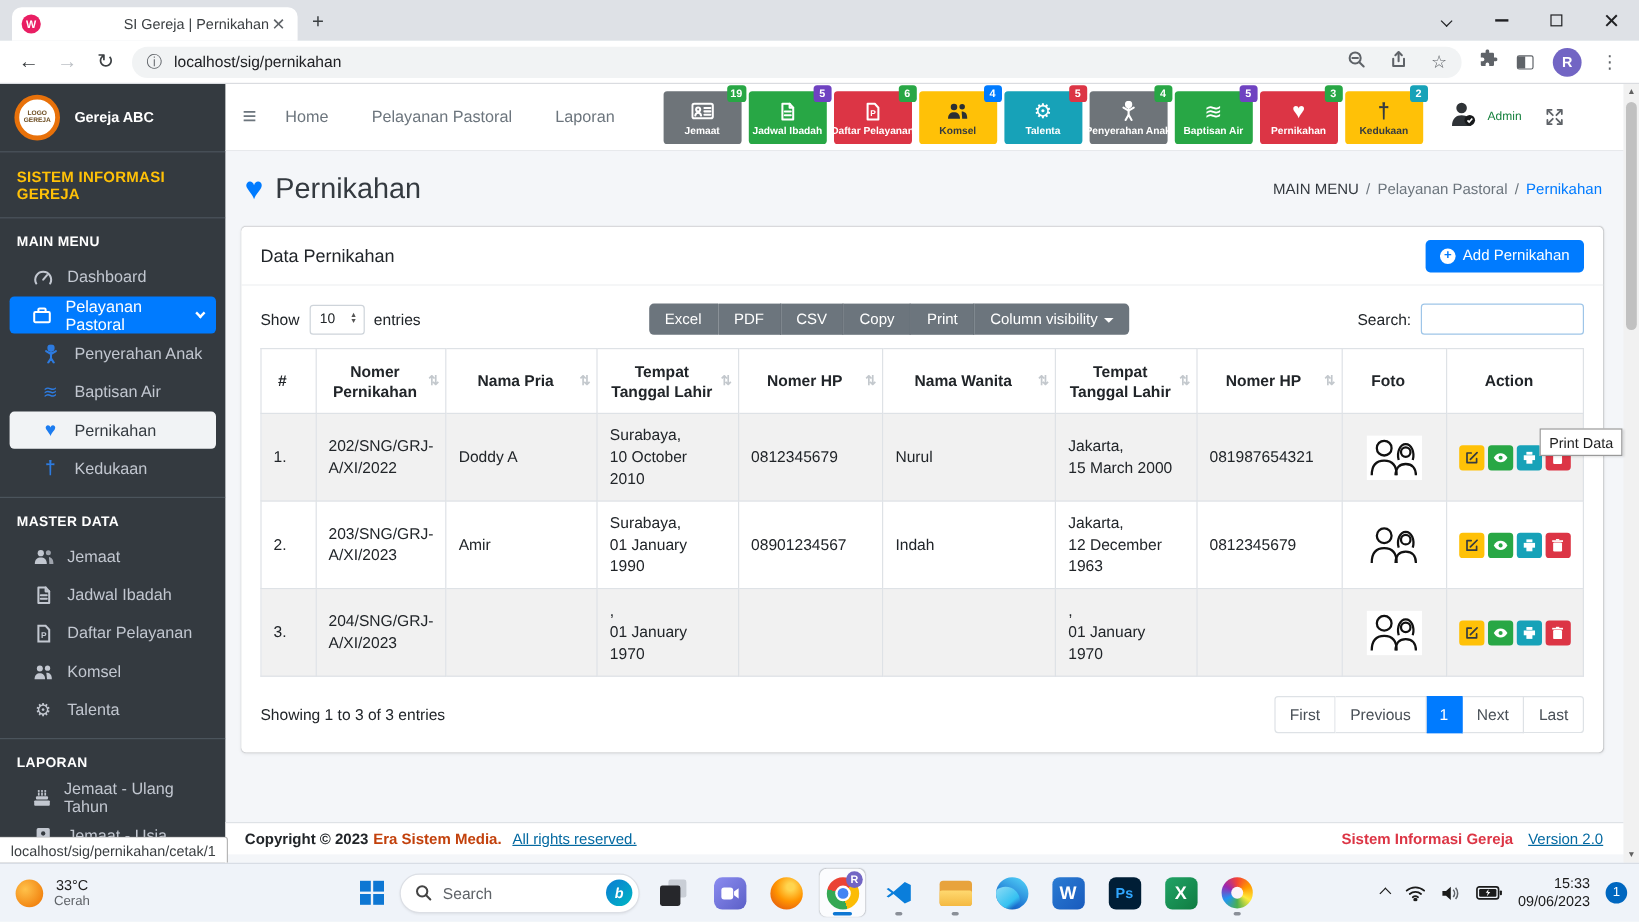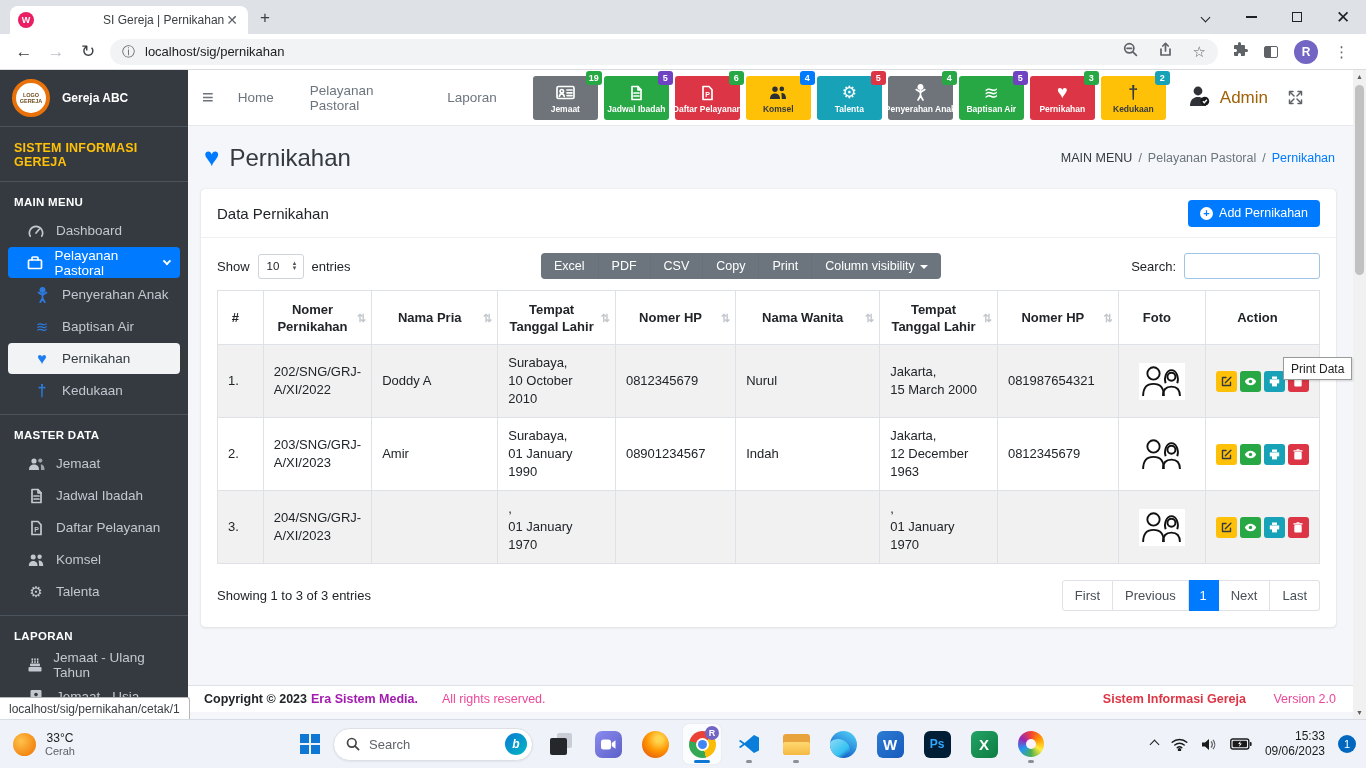--- a/index.html
+++ b/index.html
@@ -55,21 +55,21 @@
   .nav-link { font-size:13.5px; color:#6c757d; margin-right:36px; }
   .tiles { display:flex; gap:6px; margin-left:auto; }
   .tile { width:65px; height:44px; border-radius:3px; position:relative; display:flex; flex-direction:column; align-items:center; justify-content:center; color:#fff; }
   .tile-icon { height:22px; display:flex; align-items:center; justify-content:center; font-size:16px; }
   .tile-label { font-size:8.5px; font-weight:bold; white-space:nowrap; }
   .tile-badge { position:absolute; top:-5px; right:-4px; min-width:15px; height:14px; border-radius:3px; color:#fff; font-size:9px; font-weight:bold; display:flex; align-items:center; justify-content:center; padding:0 3px; }
   .t-gray{background:#6e7479;} .t-green{background:#28a745;} .t-red{background:#dc3545;} .t-yellow{background:#ffc107;} .t-teal{background:#17a2b8;}
   .t-yellow .tile-icon,.t-yellow .tile-label{color:#343a40;}
   .b-green{background:#28a745;} .b-purple{background:#6f42c1;} .b-blue{background:#007bff;} .b-red{background:#dc3545;} .b-teal{background:#17a2b8;}
   .user-area { display:flex; align-items:center; margin-left:22px; gap:20px; }
-  .user-name { font-size:17px; color:#a16207; margin-left:-12px; }
+  .user-name { font-size:10px; color:#15803d; margin-left:-12px; }
   .hdr-ico { color:#5f6368; display:flex; align-items:center; }
   .grid-ico { display:grid; grid-template-columns:7px 7px; grid-template-rows:7px 7px; gap:2px; }
   .grid-ico span { background:#5f6368; border-radius:1px; }
 
   
   #content { position:absolute; left:188px; top:126px; width:1165px; height:593px; background:#f4f6f9; }
   .content-header { display:flex; align-items:center; padding:16px 18px 10px 16px; }
   .page-heart { color:#007bff; font-size:26px; margin-right:10px; }
   .page-title { font-size:24px; color:#343a40; font-weight:400; }
   .breadcrumb { margin-left:auto; font-size:12.5px; color:#6c757d; display:flex; gap:6px; align-items:center; }
@@ -110,22 +110,22 @@
   .card-bottom { display:flex; align-items:center; padding:16px; }
   .dt-info { font-size:13px; color:#212529; }
   .pagination { margin-left:auto; display:flex; }
   .page-btn { height:31px; min-width:44px; padding:0 12px; border:1px solid #dee2e6; border-left:none; background:#fff; color:#495057; font-size:13px; display:flex; align-items:center; justify-content:center; }
   .page-btn:first-child { border-left:1px solid #dee2e6; border-radius:3px 0 0 3px; }
   .page-btn:last-child { border-radius:0 3px 3px 0; }
   .page-btn.active { background:#007bff; border-color:#007bff; color:#fff; min-width:30px; padding:0 10px; }
 
   #app-footer { position:absolute; left:0; right:0; bottom:7px; height:27px; background:#fff; border-top:1px solid #dee2e6; display:flex; align-items:center; padding:0 17px 0 16px; font-size:12.5px; }
   .ft-bold { font-weight:bold; color:#212529; }
-  .ft-link { font-weight:bold; color:#a21caf; margin:0 4px; }
-  .ft-gray { color:#ec4899; margin-left:20px; }
+  .ft-link { font-weight:bold; color:#c2410c; margin:0 4px; }
+  .ft-gray { color:#0369a1; margin-left:5px;text-decoration:underline; }
   .ft-right { margin-left:auto; }
   .ft-app { font-weight:bold; color:#dc3545; margin-right:4px; }
 
   
   #scrollbar { position:absolute; right:0; top:70px; width:13px; height:649px; background:#f1f1f1; display:flex; flex-direction:column; align-items:center; }
   .sc-arrow { color:#606060; font-size:7px; height:13px; display:flex; align-items:center; }
   .sc-thumb { width:9px; height:190px; background:#c1c1c1; border-radius:5px; margin-top:2px; }
   .sc-bottom { margin-top:auto; }
 
   

